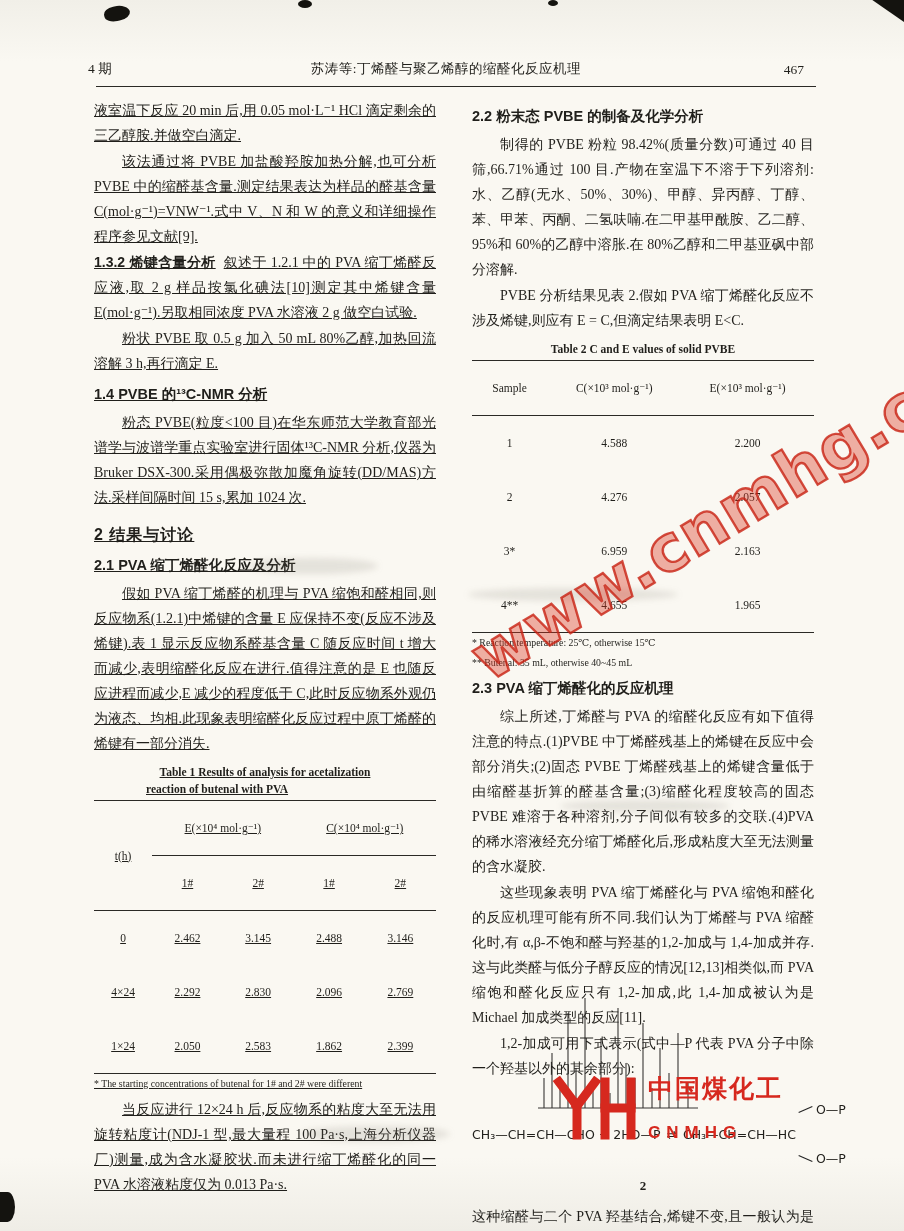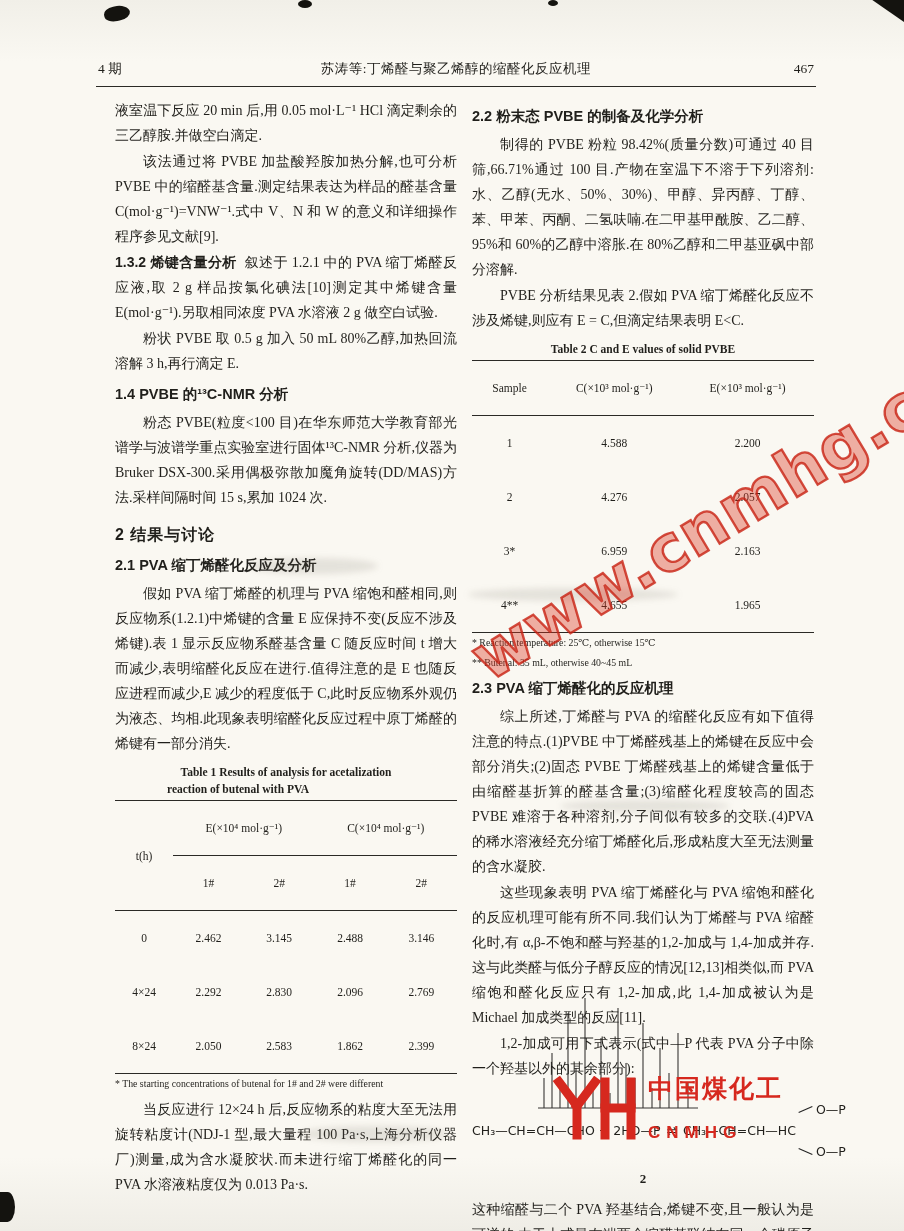--- a/index.html
+++ b/index.html
@@ -1,29 +1,29 @@
 <!DOCTYPE html>
 <html><head>
 <meta charset="utf-8">
 <style>
   html,body{margin:0;padding:0;background:#d8d5cd;}
   .page{position:relative;width:904px;height:1231px;margin:0 auto;overflow:hidden;
         background:linear-gradient(180deg,#f1efe8,#faf8f2 5%,#faf8f2 94%,#efede6);
         font-family:"Liberation Serif","DejaVu Serif",serif;color:#201f1b;}
 
   
-  .header{position:absolute;top:60px;left:98px;width:716px;display:flex;align-items:center;font-size:13.5px;}
+  .header{position:absolute;top:60px;left:88px;width:716px;display:flex;align-items:flex-end;font-size:13.5px;}
   .header .issue{width:70px;}
   .header .rtitle{flex:1;text-align:center;letter-spacing:.5px;}
   .header .pnum{width:70px;text-align:right;}
   .header-rule{position:absolute;top:86px;left:96px;width:720px;border-top:1.6px solid #2b2a26;}
 
   
   .col{position:absolute;top:98px;width:342px;font-size:14px;line-height:25px;text-align:justify;}
-  .col-left{left:115px;}
+  .col-left{left:94px;text-decoration:underline;}
   .col-right{left:472px;}
   p{margin:0 0 1px;}
   .indent{text-indent:2em;}
   .h-inline{font-family:"Liberation Sans","DejaVu Sans",sans-serif;font-weight:bold;margin-right:8px;}
   .h-sub{font-family:"Liberation Sans","DejaVu Sans",sans-serif;font-weight:bold;font-size:14.5px;margin:6px 0 3px;}
   .h-main{font-family:"Liberation Sans","DejaVu Sans",sans-serif;font-weight:bold;font-size:16px;margin:12px 0 6px;letter-spacing:1px;}
 
   
   .tbl-caption{font-size:11.5px;font-weight:bold;margin:8px 0 2px;line-height:17px;}
   .tbl-caption .cap1{text-align:center;}
@@ -35,21 +35,21 @@
   table.datatable th.spanline{border-bottom:.9px solid #2b2a26;}
   table.datatable thead tr.subhead th{border-bottom:.9px solid #2b2a26;}
   table.datatable th.rspan{border-bottom:.9px solid #2b2a26;}
   table.t2 thead th{border-bottom:.9px solid #2b2a26;}
   .footnote{font-size:9.8px;line-height:14px;margin:2px 0 6px;text-align:left;text-indent:0;}
 
   
   .equation{display:flex;align-items:center;white-space:nowrap;font-size:12.5px;
         font-family:"DejaVu Sans",sans-serif;margin:16px 0 2px;position:relative;z-index:0;}
   .equation .arrow{margin:0 6px;font-family:"DejaVu Sans",sans-serif;}
-  .branches{display:inline-flex;flex-direction:column;gap:17px;margin-left:2px;}
+  .branches{display:inline-flex;flex-direction:column;gap:24px;margin-left:2px;}
   .branch{display:inline-flex;align-items:center;}
   .bond{display:inline-block;width:15px;border-top:1.2px solid #222;margin-right:3px;}
   .branch.top .bond{transform:rotate(-24deg);}
   .branch.bot .bond{transform:rotate(24deg);}
   .eq-number{text-align:center;font-weight:bold;font-size:13px;margin:2px 0 6px;}
 
   
   .watermark{position:absolute;left:458px;top:632px;z-index:6;transform:rotate(-31deg);transform-origin:0 0;
         font-family:"DejaVu Sans",sans-serif;font-size:64px;font-weight:bold;white-space:nowrap;
         color:rgba(219,52,32,0.38);-webkit-text-stroke:2.4px rgba(200,32,18,0.8);
@@ -128,21 +128,21 @@
             <td>3.146</td>
           </tr>
           <tr>
             <td>4×24</td>
             <td>2.292</td>
             <td>2.830</td>
             <td>2.096</td>
             <td>2.769</td>
           </tr>
           <tr>
-            <td>8×24</td>
+            <td>1×24</td>
             <td>2.050</td>
             <td>2.583</td>
             <td>1.862</td>
             <td>2.399</td>
           </tr>
         </tbody>
     </table>
     <p class="footnote">* The starting concentrations of butenal for 1# and 2# were different</p>
 
     <p class="indent">当反应进行 12×24 h 后,反应物系的粘度大至无法用旋转粘度计(NDJ-1 型,最大量程 100 Pa·s,上海分析仪器厂)测量,成为含水凝胶状.而未进行缩丁烯醛化的同一 PVA 水溶液粘度仅为 0.013 Pa·s.</p>

